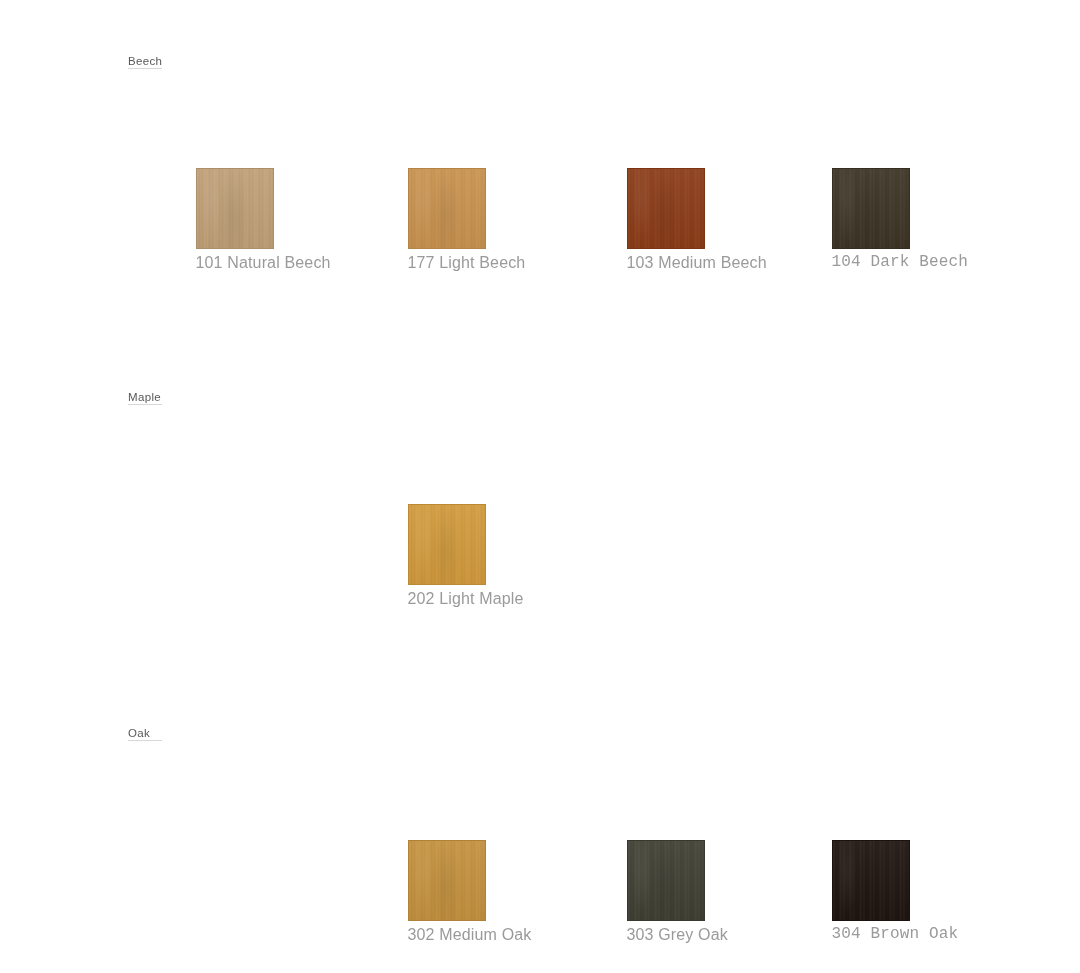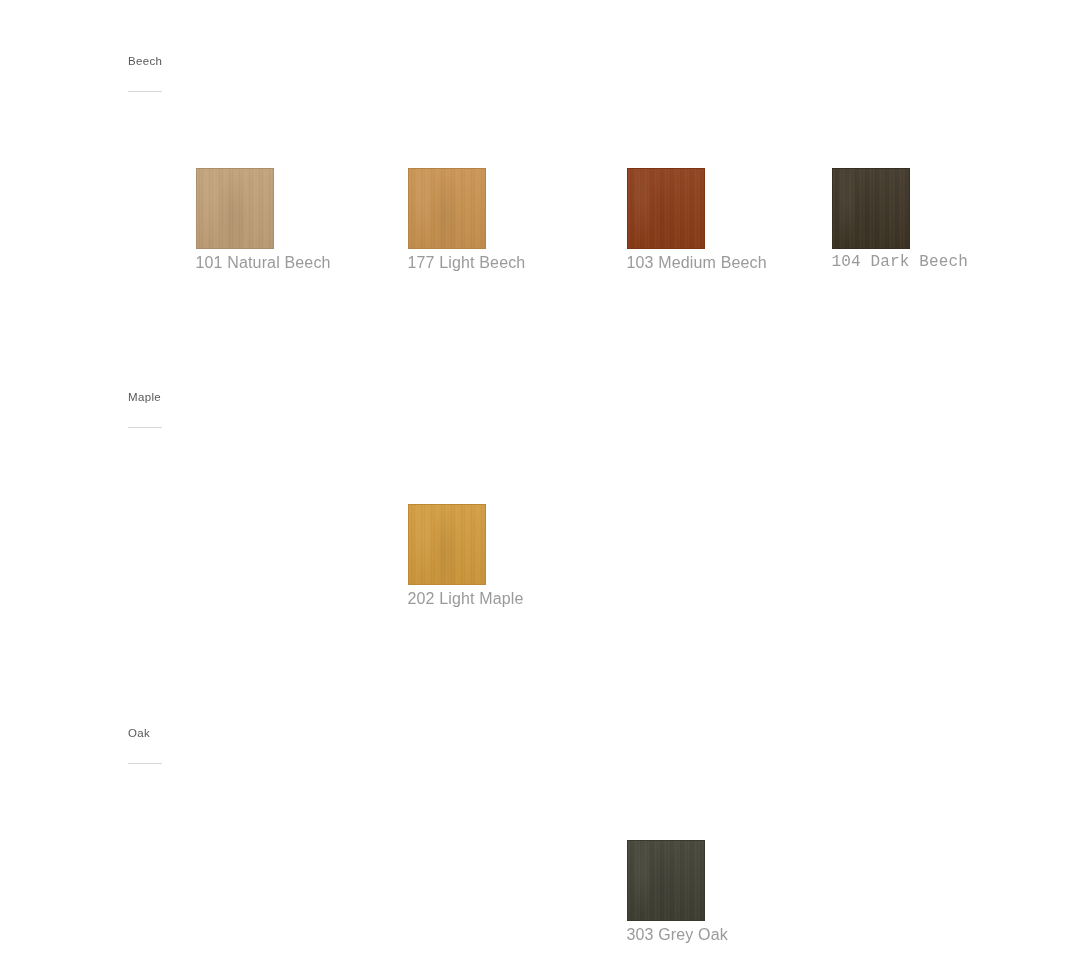--- a/index.html
+++ b/index.html
@@ -35,21 +35,21 @@
 
   .section-header {
     position: absolute;
     left: 128px;
     top: 54px;
     font-size: 11.5px;
     line-height: 14px;
     letter-spacing: 0.35px;
     color: #58585a;
     font-weight: 400;
-    padding-bottom: 23px;
+    padding-bottom: 0;
     border-bottom: 1px solid #d8d8d8;
     min-width: 34px;
     display: inline-block;
     white-space: nowrap;
   }
 
   
   .swatch-row {
     position: absolute;
     left: 0;
@@ -161,23 +161,31 @@
       </div>
 
     </div>
   </div>
 
   <div class="section section-oak">
     <div class="section-header">Oak</div>
     <div class="swatch-row">
 
 
+      <div class="swatch-cell col-1">
+        <div class="swatch-chip" style="background-color: rgb(196, 145, 62);"></div>
+        <div class="swatch-label">302 Medium Oak</div>
+      </div>
 
       <div class="swatch-cell col-2">
         <div class="swatch-chip" style="background-color: rgb(63, 63, 51);"></div>
         <div class="swatch-label">303 Grey Oak</div>
       </div>
 
+      <div class="swatch-cell col-3">
+        <div class="swatch-chip" style="background-color: rgb(31, 20, 16);"></div>
+        <div class="swatch-label">304 Brown Oak</div>
+      </div>
 
     </div>
   </div>
 
 </div>
 
 </body></html>

